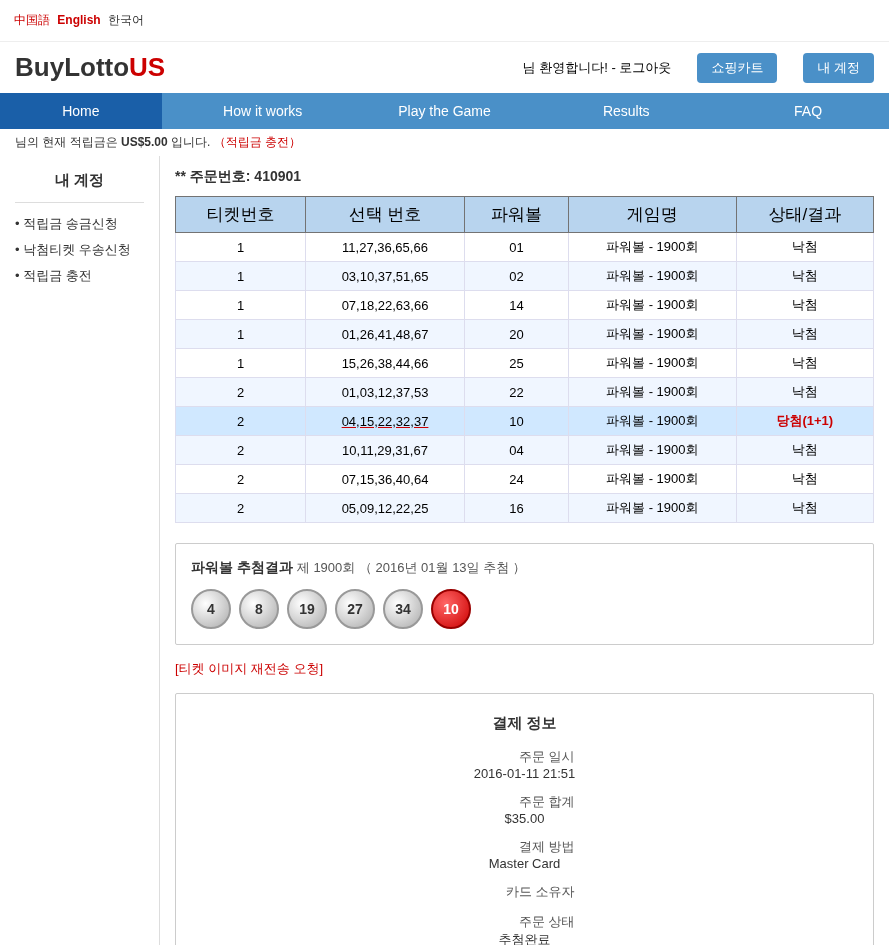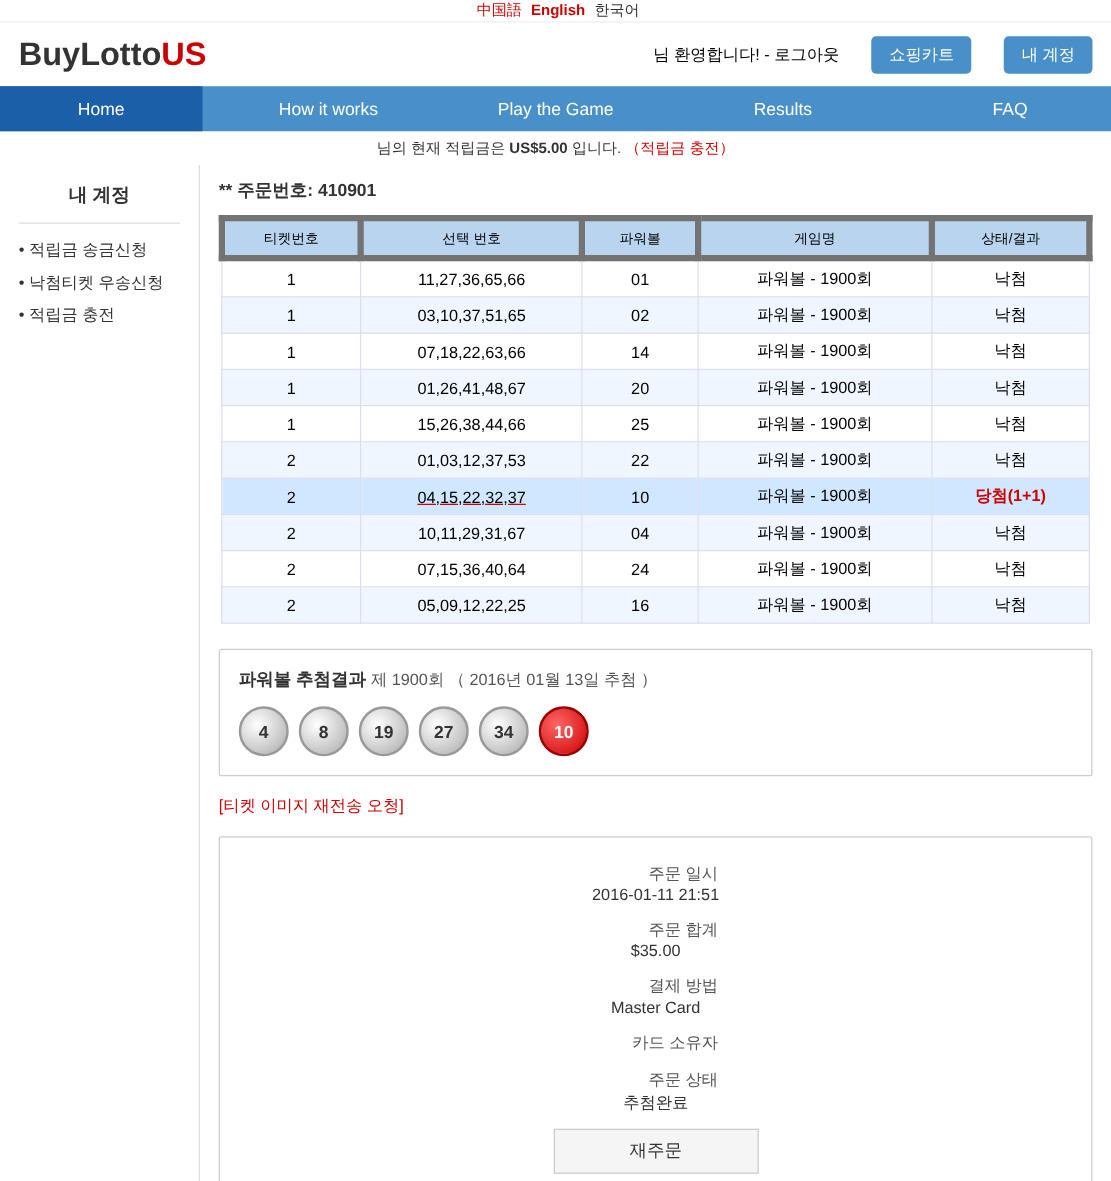--- a/index.html
+++ b/index.html
@@ -1,21 +1,21 @@
 <!DOCTYPE html>
 <html><head>
   <meta charset="utf-8">
   <style>
     * { margin: 0; padding: 0; box-sizing: border-box; }
     body { font-family: Arial, sans-serif; font-size: 13px; background: #fff; width: 889px; }
 
     
     #lang-bar {
-      text-align: center;
-      padding: 0 10px;
+      text-align: left;
+      padding: 12px 10px;
       font-size: 12px;
       border-bottom: 1px solid #eee;
     }
     #lang-bar a { text-decoration: none; margin-left: 4px; }
     .lang-cn { color: #cc0000; }
     .lang-en { color: #cc0000; font-weight: bold; }
     .lang-kr { color: #333; }
 
     
     #header {
@@ -59,21 +59,21 @@
       color: #fff;
       font-size: 14px;
       cursor: pointer;
     }
     .nav-item.active {
       background: #1a5fa8;
     }
 
     
     #balance-bar {
-      text-align: center;
+      text-align: left;
       padding: 5px 15px;
       font-size: 12px;
       color: #333;
     }
     #balance-bar a { color: #cc0000; text-decoration: none; }
 
     
     #main {
       display: flex;
     }
@@ -128,22 +128,22 @@
     .ticket-table {
       width: 100%;
       border-collapse: collapse;
       margin-bottom: 20px;
     }
     .ticket-table th {
       background: #b8d4ee;
       padding: 6px 8px;
       text-align: center;
       font-weight: normal;
-      font-size: 11px;
-      border: 5px solid #737373;
+      font-size: 17px;
+      border: 1px solid #737373;
     }
     .ticket-table td {
       padding: 5px 8px;
       text-align: center;
       font-size: 13px;
       border: 1px solid #dde;
     }
     .ticket-table tr:nth-child(even) td { background: #f0f6ff; }
     .ticket-table tr:nth-child(odd) td { background: #fff; }
     .winning-row td { background: #d0e8ff !important; }
@@ -383,20 +383,21 @@
           <div class="ball ball-white">19</div>
           <div class="ball ball-white">27</div>
           <div class="ball ball-white">34</div>
           <div class="ball ball-red">10</div>
         </div>
     </div>
 
     <div id="resend-link">[티켓 이미지 재전송 오청]</div>
 
     <div id="payment-section">
+      <div id="payment-title">결제 정보</div>
       <div class="payment-row">
         <div class="payment-label">주문 일시</div>
         <div class="payment-value">2016-01-11 21:51</div>
       </div>
       <div class="payment-row">
         <div class="payment-label">주문 합계</div>
         <div class="payment-value">$35.00</div>
       </div>
       <div class="payment-row">
         <div class="payment-label">결제 방법</div>

